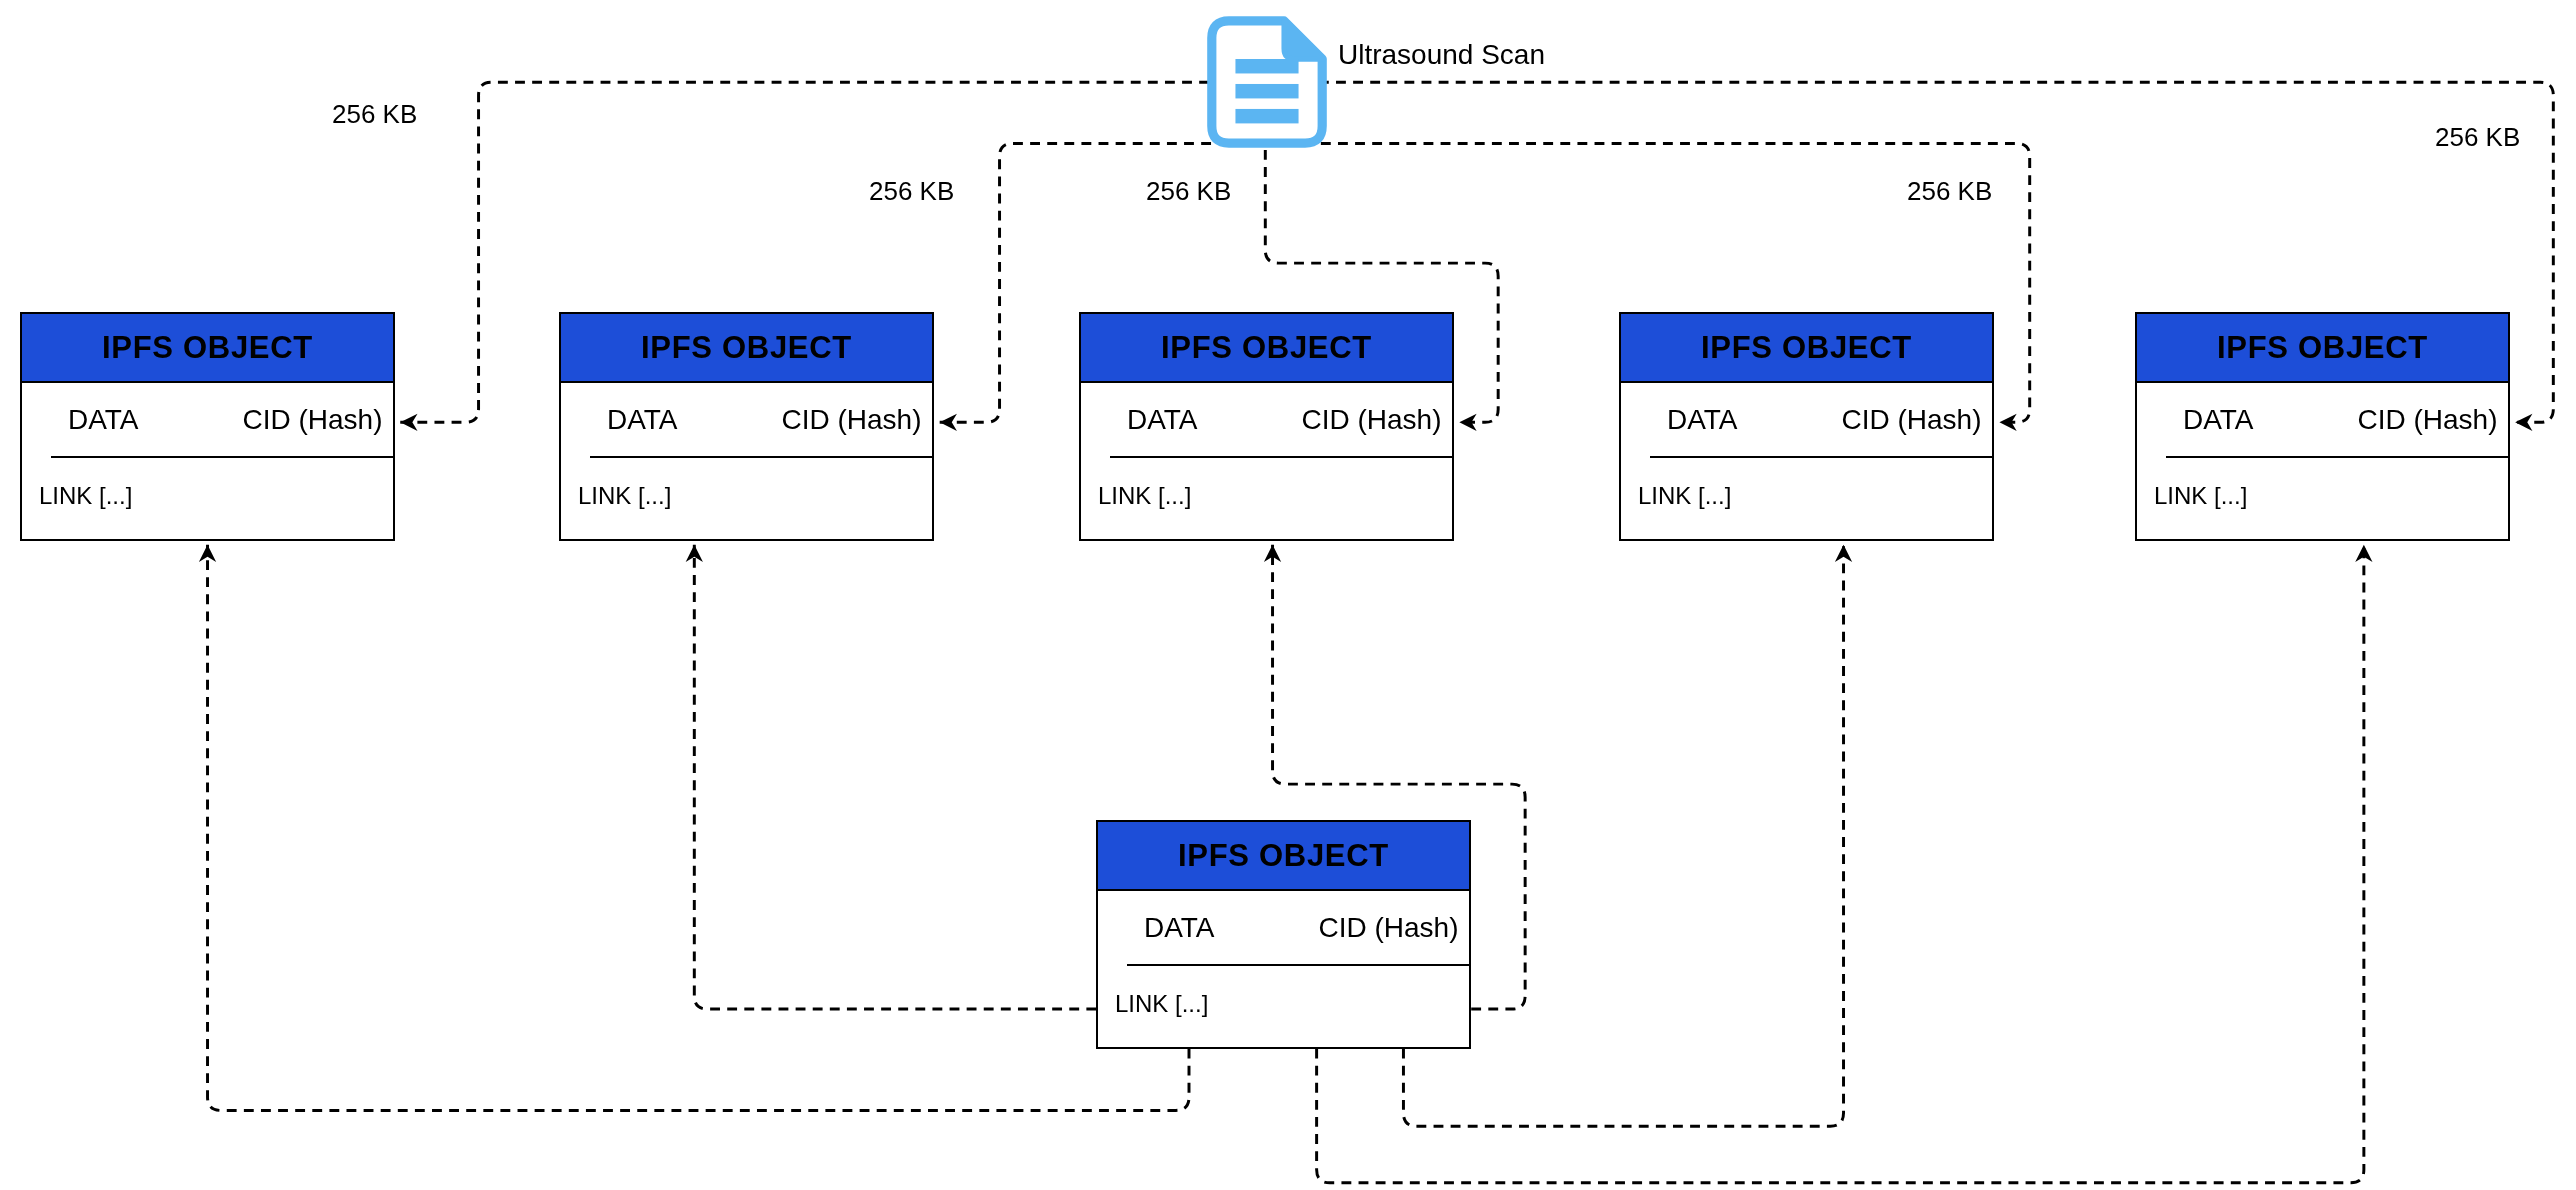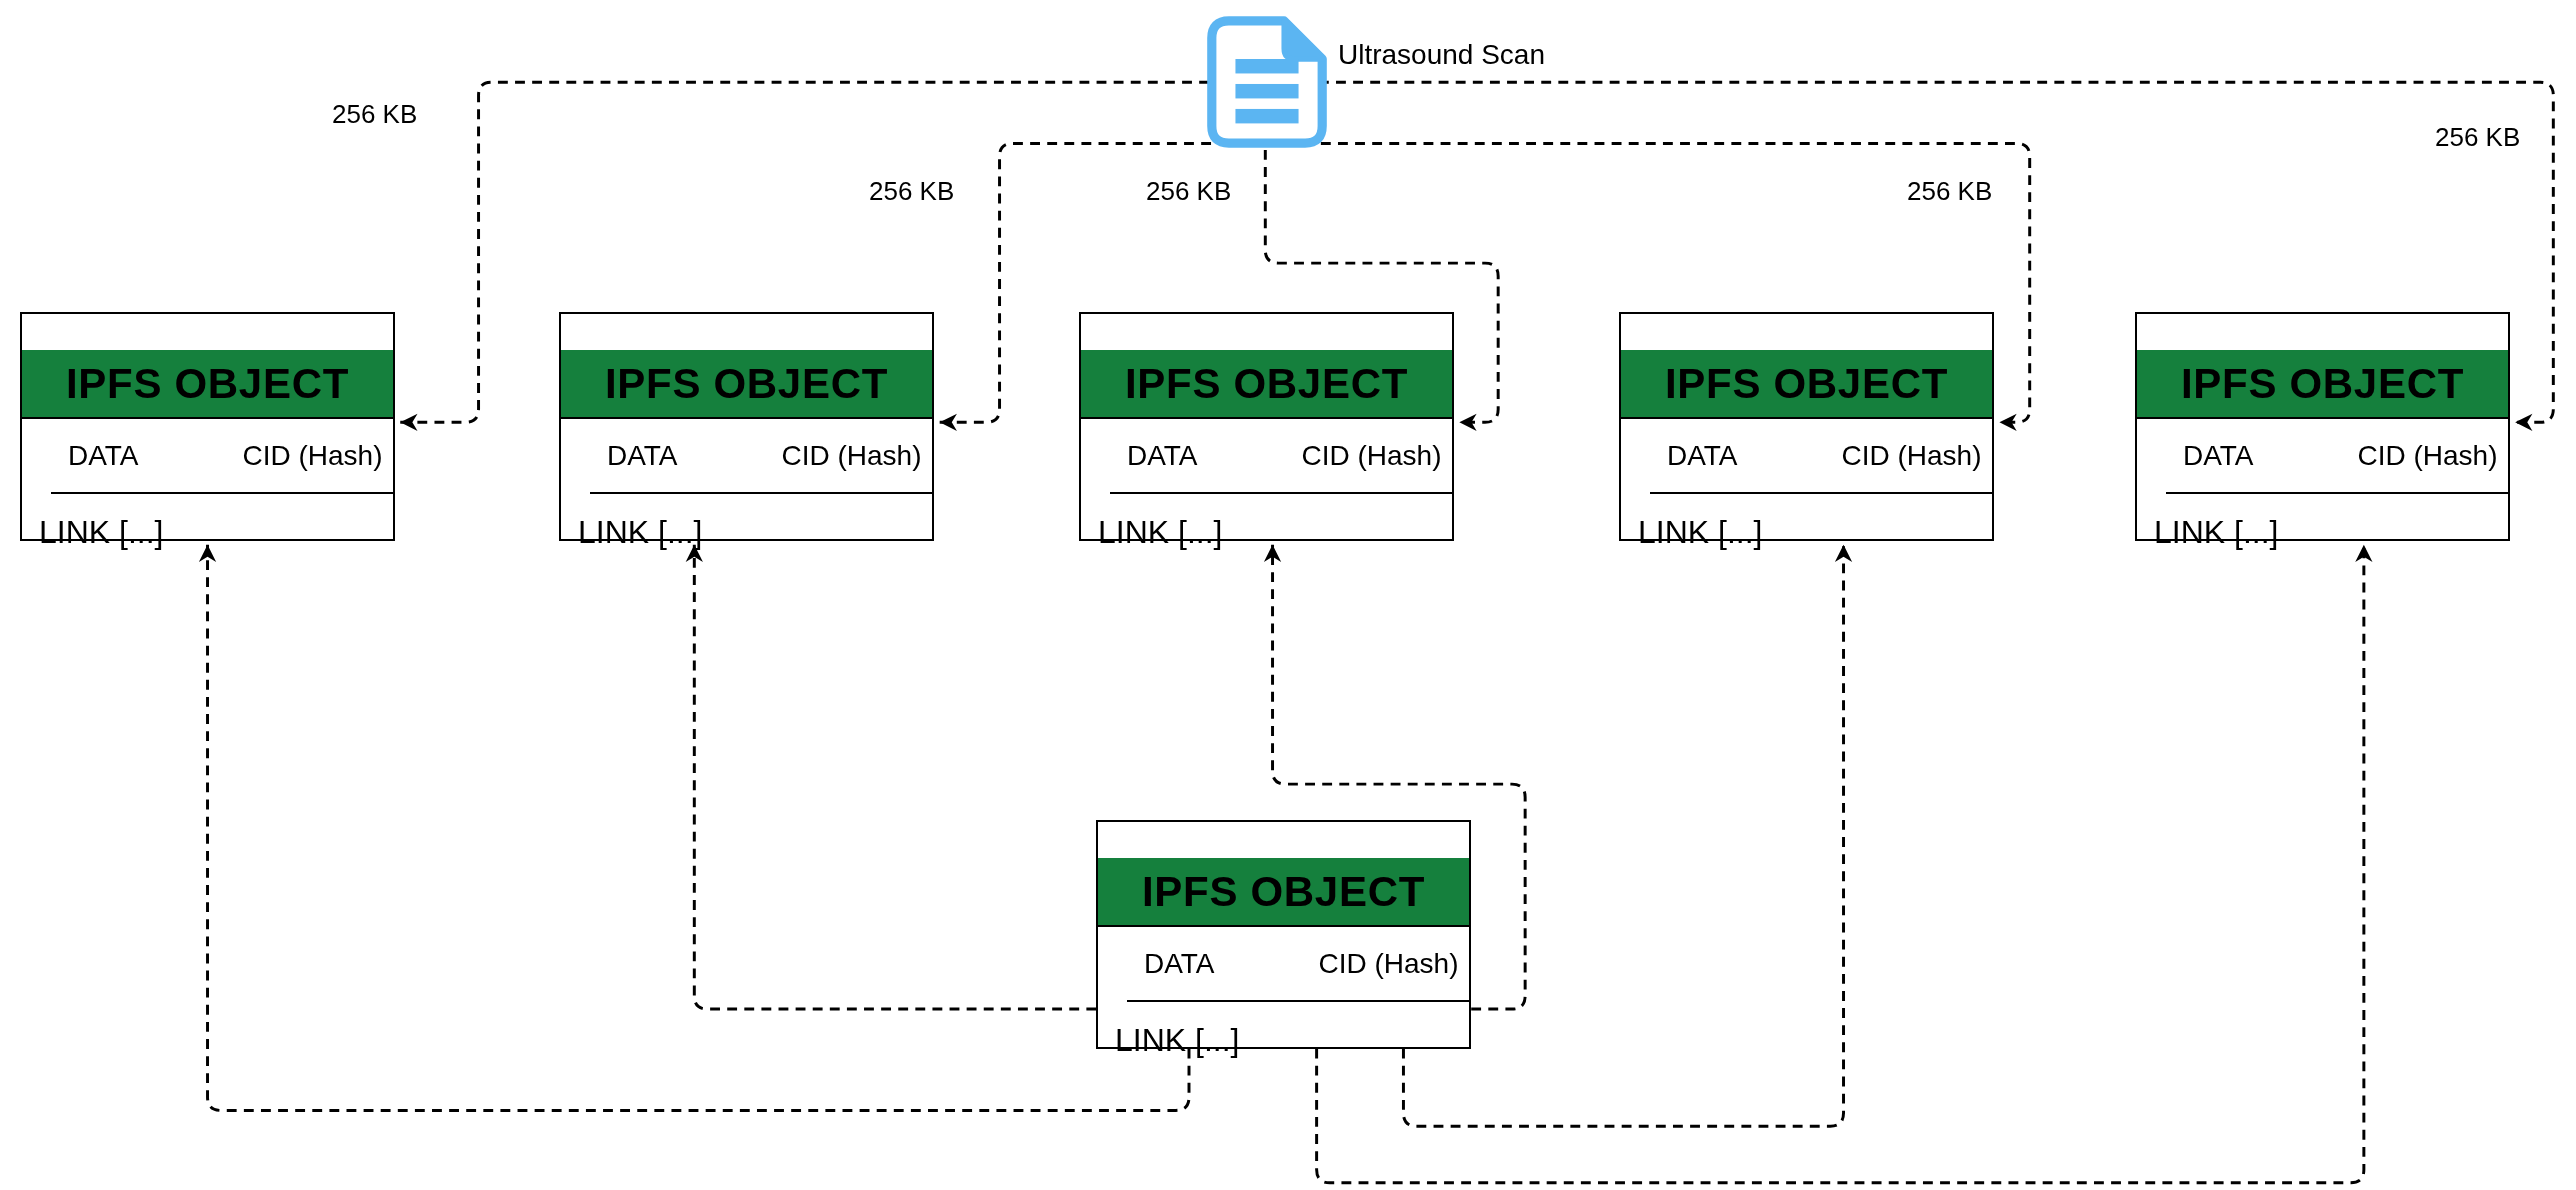--- a/index.html
+++ b/index.html
@@ -4,28 +4,28 @@
 <style>
   html,body{margin:0;padding:0;background:#ffffff;}
   body{width:2576px;height:1190px;position:relative;overflow:hidden;
        font-family:"Liberation Sans",sans-serif;color:#000;}
   #canvas{position:absolute;left:0;top:0;width:2064px;height:1190px;}
   svg.wires{position:absolute;left:0;top:0;width:2576px;height:1190px;}
   .wire{fill:none;stroke:#000;stroke-width:4.5;stroke-dasharray:15 11;}
 
   .ipfs-box{position:absolute;width:375px;height:229px;border:2.6px solid #000;
             box-sizing:border-box;background:#fff;z-index:2;}
-  .box-header{height:67px;border-bottom:2.6px solid #000;background:#15803d;
+  .box-header{height:67px;border-bottom:2.6px solid #000;background:#1d4ed8;
               display:flex;align-items:center;justify-content:center;
-              font-weight:bold;font-size:42px;letter-spacing:0.7px;margin-top:36px;}
+              font-weight:bold;font-size:31px;letter-spacing:0.7px;}
   .box-data{height:75px;border-bottom:2.6px solid #000;display:flex;
             align-items:center;justify-content:space-between;
             padding:0 10.5px 0 17px;box-sizing:border-box;font-size:28px;margin-left:29px;}
   .box-link{height:76px;display:flex;align-items:center;
-            padding-left:17px;box-sizing:border-box;font-size:32px;}
+            padding-left:17px;box-sizing:border-box;font-size:24px;}
 
   .size-label{position:absolute;font-size:26px;white-space:nowrap;z-index:3;}
   .file-label{position:absolute;left:1338px;top:39px;font-size:28px;white-space:nowrap;z-index:4;}
   #file-icon{position:absolute;left:1201px;top:13px;width:132px;height:138px;z-index:4;}
 </style>
 </head>
 <body>
 
 <div id="canvas">
 

